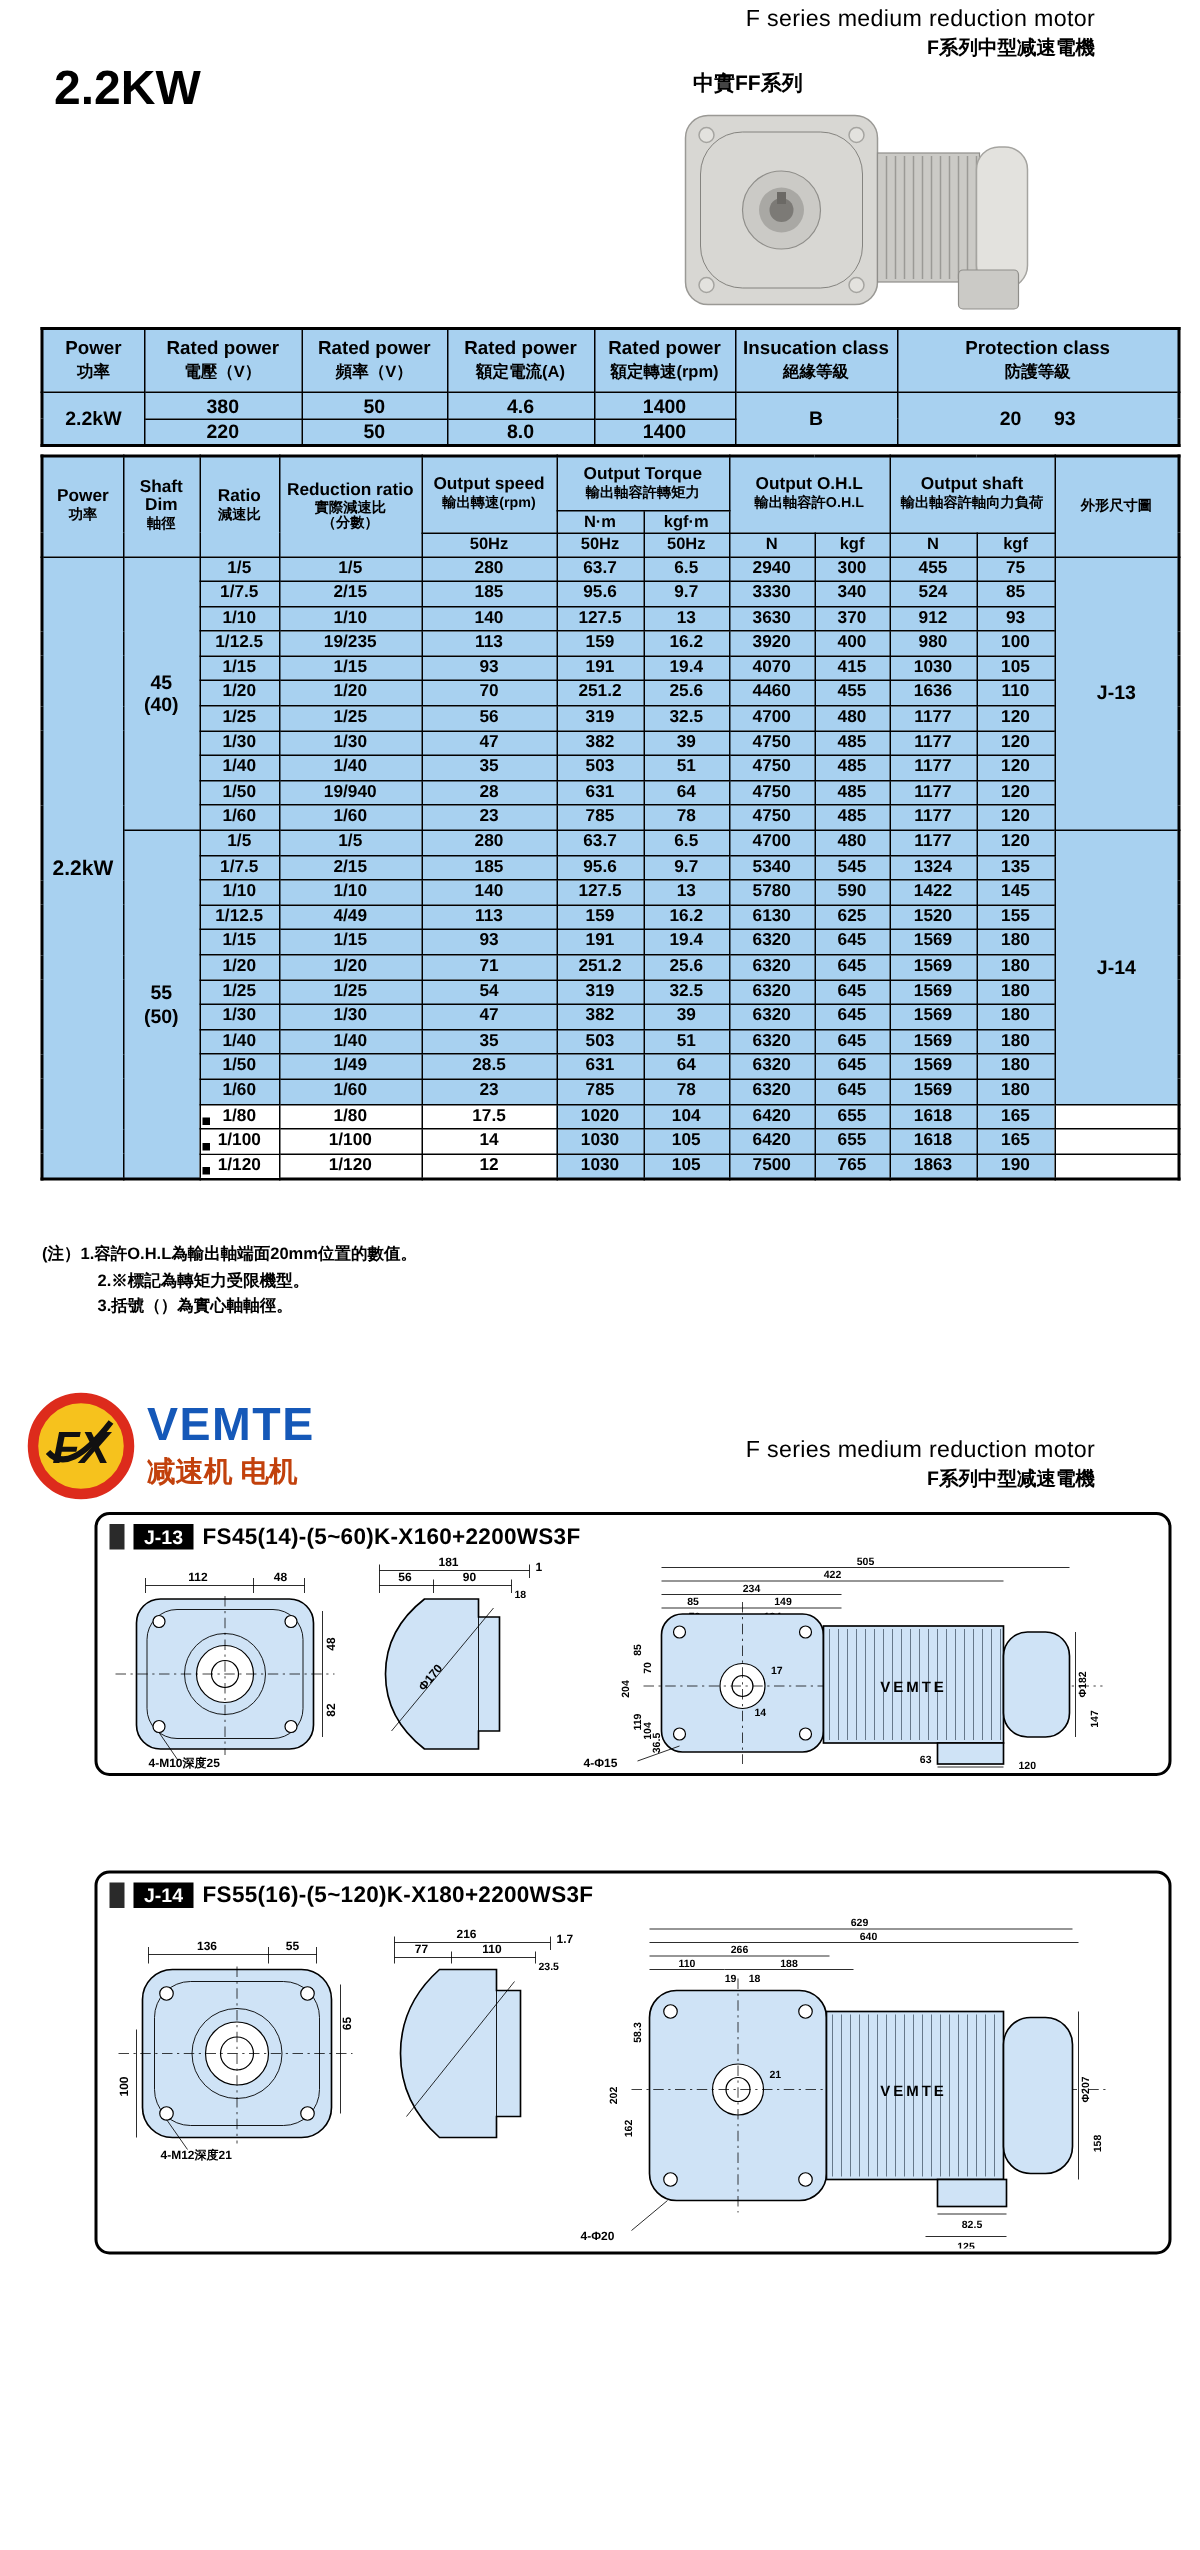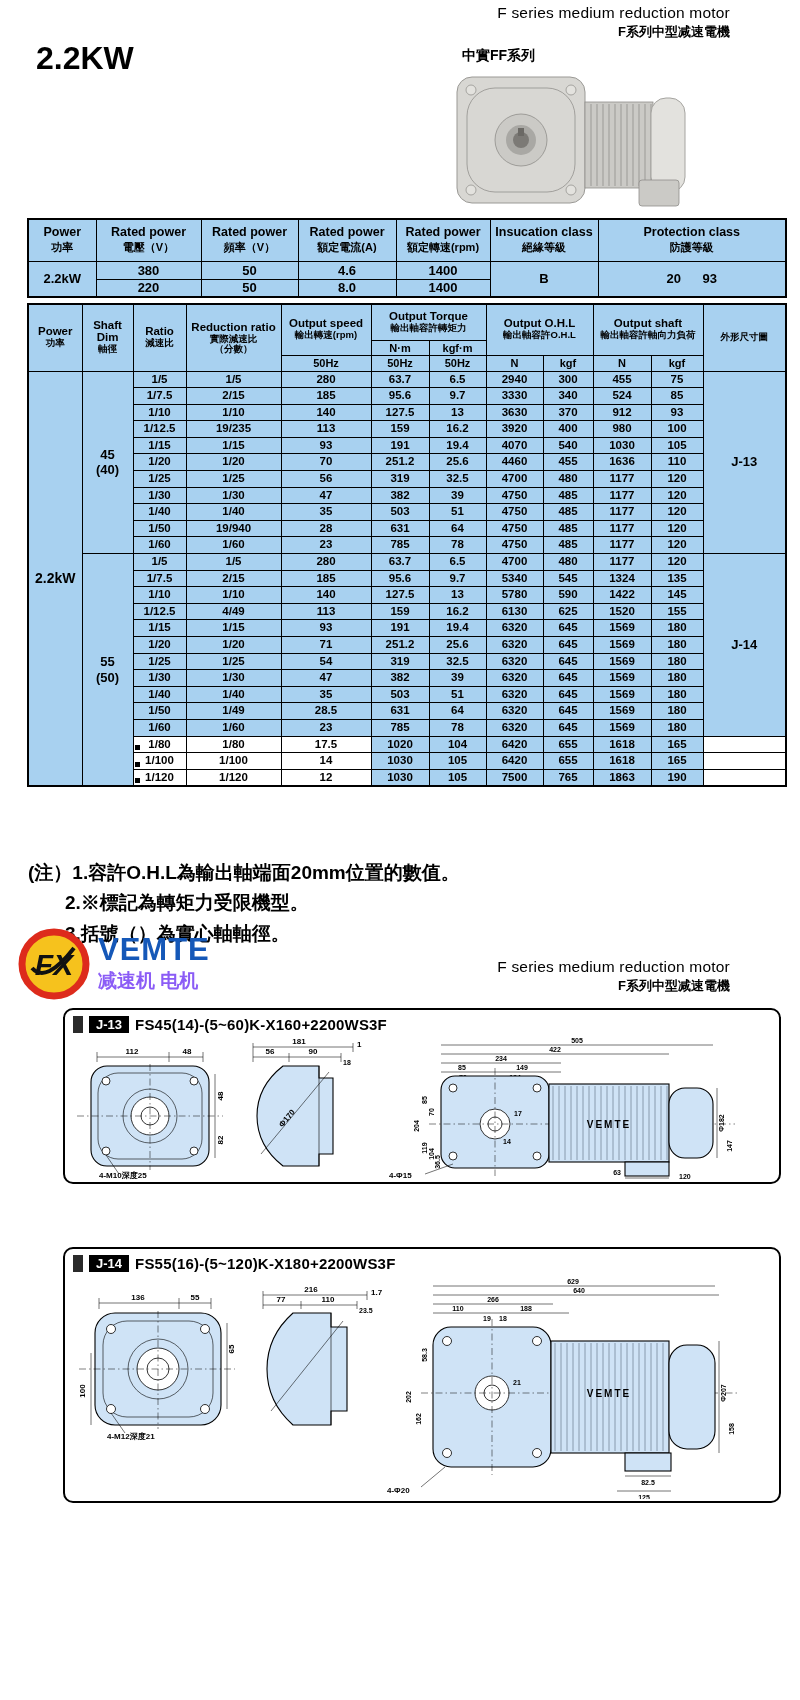--- a/index.html
+++ b/index.html
@@ -34,26 +34,26 @@
   .h3l div{line-height:1.1}
   .t2 tbody td{font-size:11.5px;font-weight:700;height:15.6px;line-height:15.6px}
   .pcell{font-size:14px !important;font-weight:700}
   .dcell div{line-height:1.2;font-size:13px;font-weight:700}
   .figcell{font-size:13px !important;font-weight:700}
   .wcell{background:#fff !important}
   .fig-empty{background:#fff !important}
   .mark{position:relative}
   .mark::before{content:"";position:absolute;left:1px;bottom:2px;width:5px;height:5px;background:#000}
   
-  .notes{position:absolute;left:28px;top:858px;font-size:19px;font-weight:700;line-height:1.6}
+  .notes{position:absolute;left:28px;top:828px;font-size:11px;font-weight:700;line-height:1.6}
   .notes .n2{padding-left:37px}
   
   .logo{position:absolute;left:18px;top:928px;display:flex;align-items:center;gap:8px}
   .logo-name{font-size:31px;font-weight:700;color:#1558b8;letter-spacing:1px;line-height:1.05}
-  .logo-sub{font-size:19px;font-weight:700;color:#8b5cf6;margin-top:2px}
+  .logo-sub{font-size:19px;font-weight:700;color:#c2410c;margin-top:2px}
   
   .dbox{position:absolute;left:63px;width:714px;border:2px solid #000;border-radius:10px;background:#fff}
   .j13box{top:1008px;height:172px}
   .j14box{top:1247px;height:252px}
   .dtitle{display:flex;align-items:center;gap:6px;margin:5px 0 0 8px;height:19px}
   .badge-pre{width:10px;height:17px;background:#2a2a2a;display:inline-block}
   .badge{background:#000;color:#fff;font-size:13px;font-weight:700;padding:1px 7px;line-height:15px}
   .model{font-size:15px;font-weight:700;letter-spacing:.2px}
   .dsvg{display:block}
   .dsvg text{font-family:"Liberation Sans",sans-serif;font-weight:600;fill:#000}
@@ -282,21 +282,21 @@
         <td>980</td>
         <td>100</td>
       </tr>
       <tr>
         <td>1/15</td>
         <td>1/15</td>
         <td>93</td>
         <td>191</td>
         <td>19.4</td>
         <td>4070</td>
-        <td>540</td>
+        <td>415</td>
         <td>1030</td>
         <td>105</td>
       </tr>
       <tr>
         <td>1/20</td>
         <td>1/20</td>
         <td>70</td>
         <td>251.2</td>
         <td>25.6</td>
         <td>4460</td>

